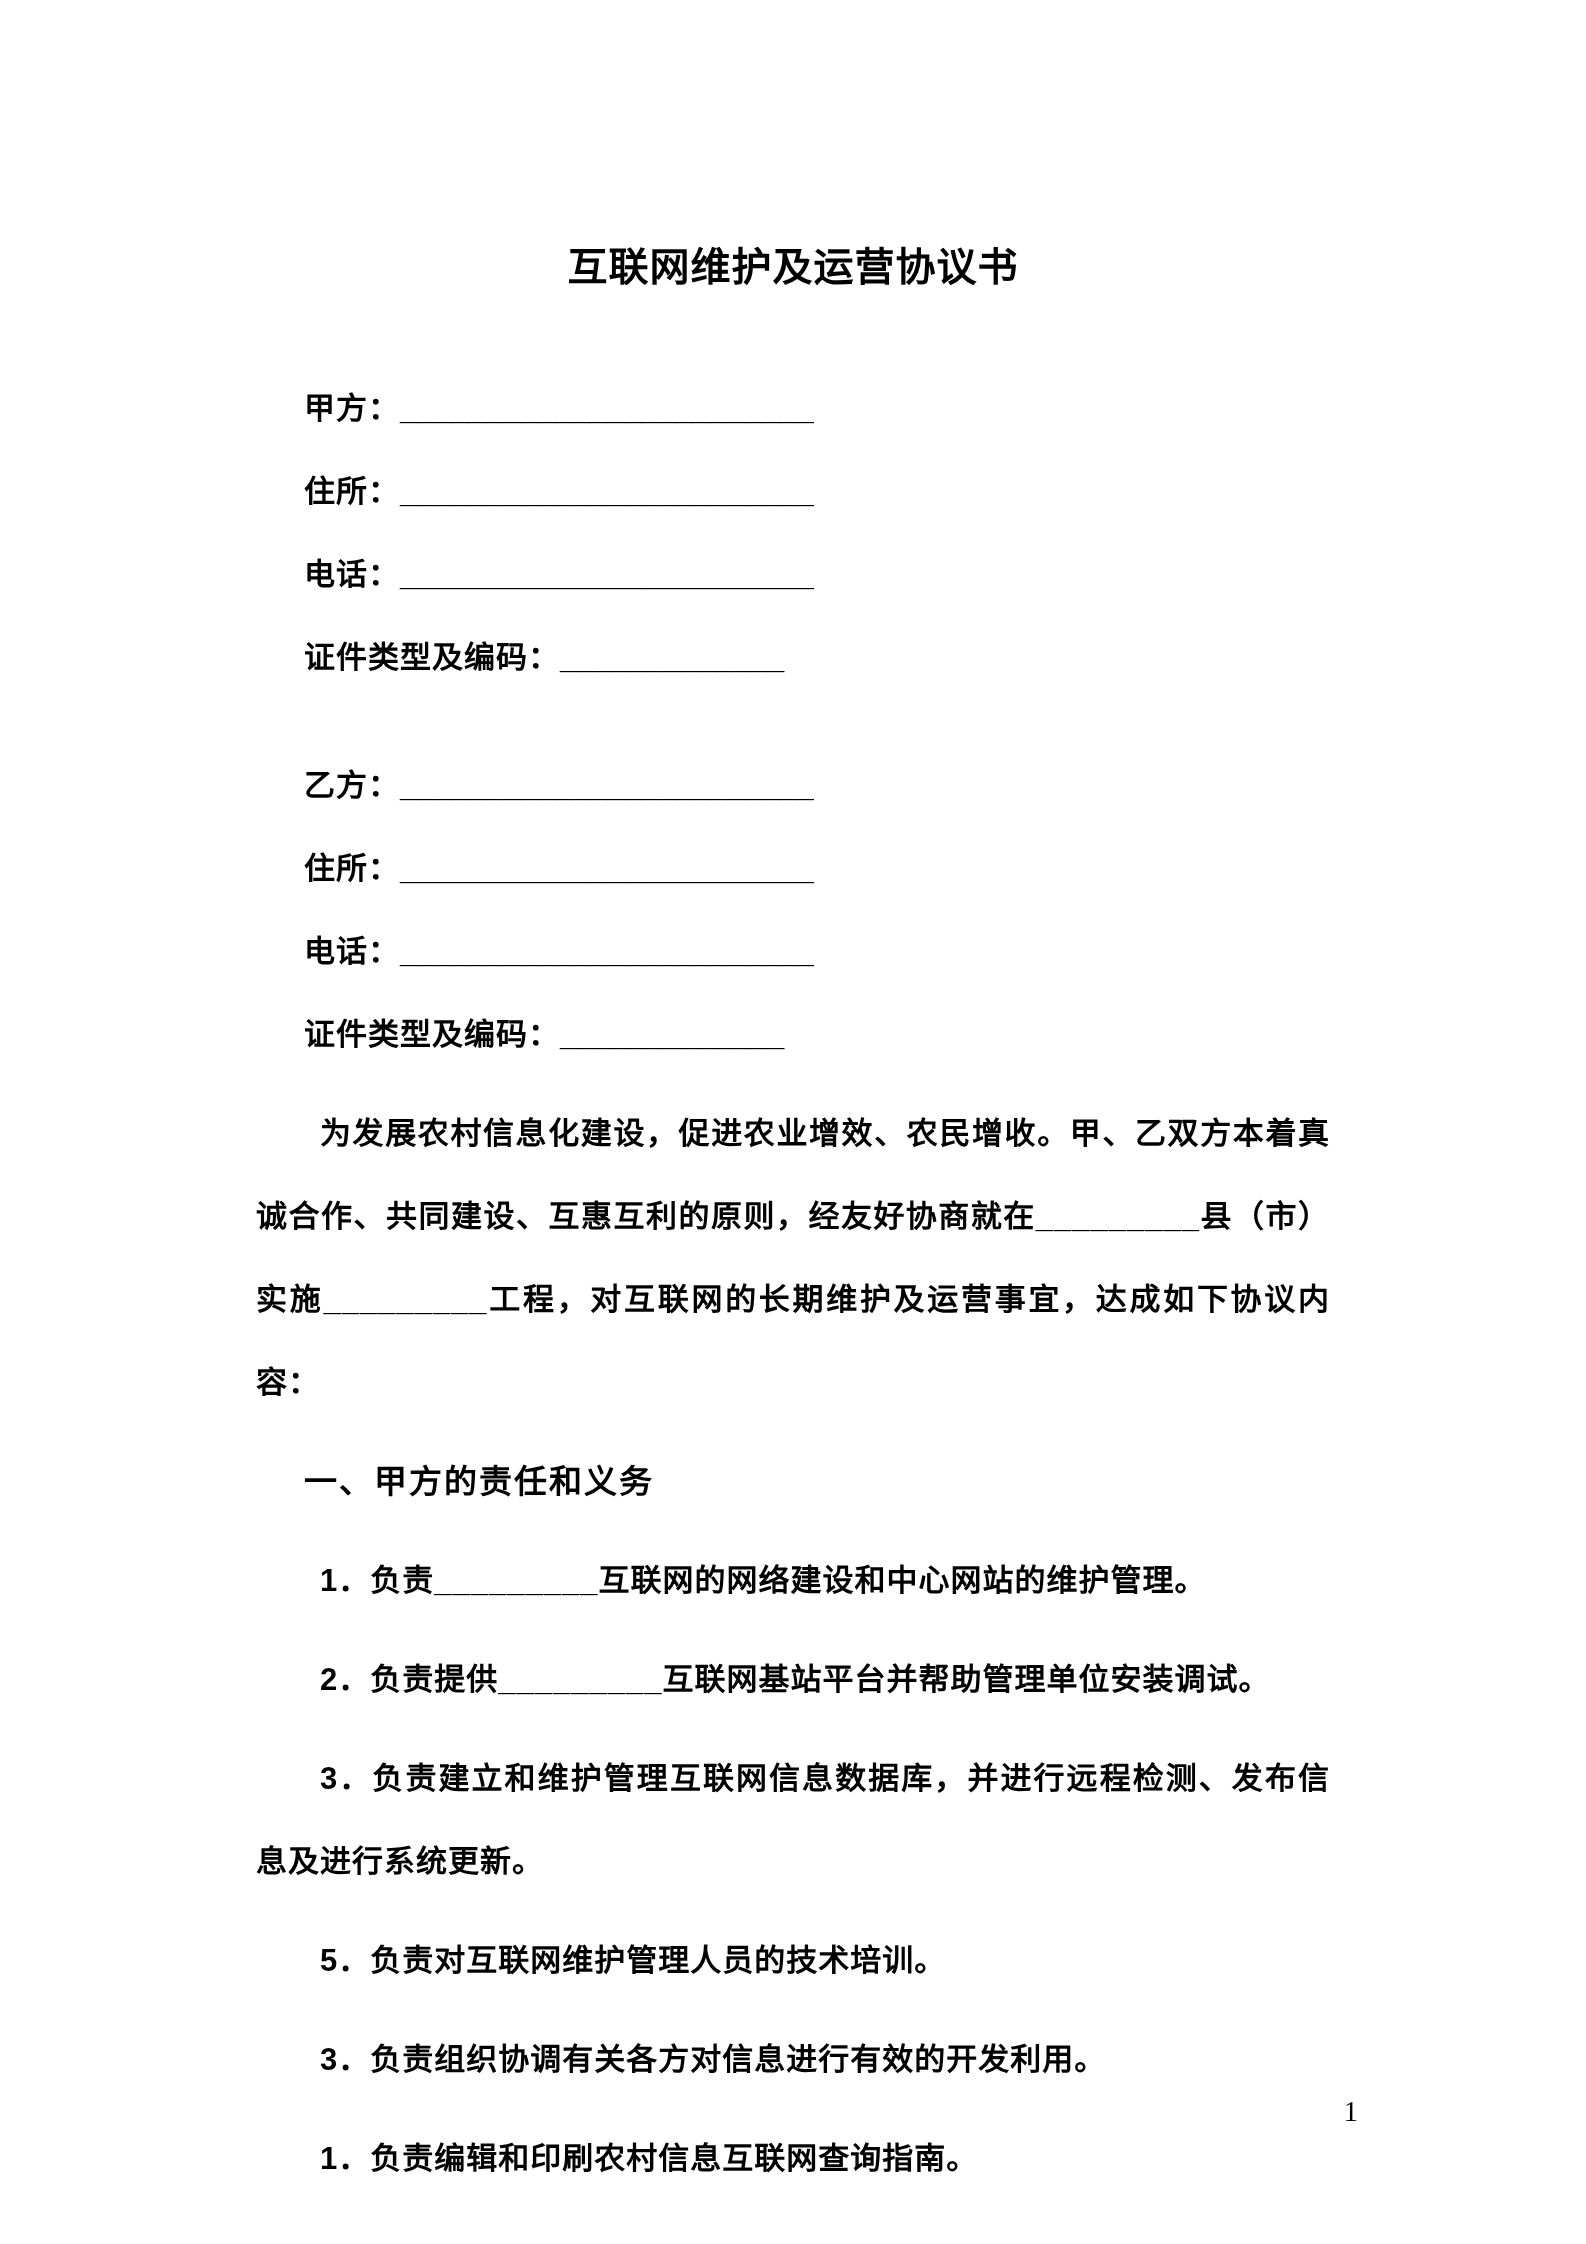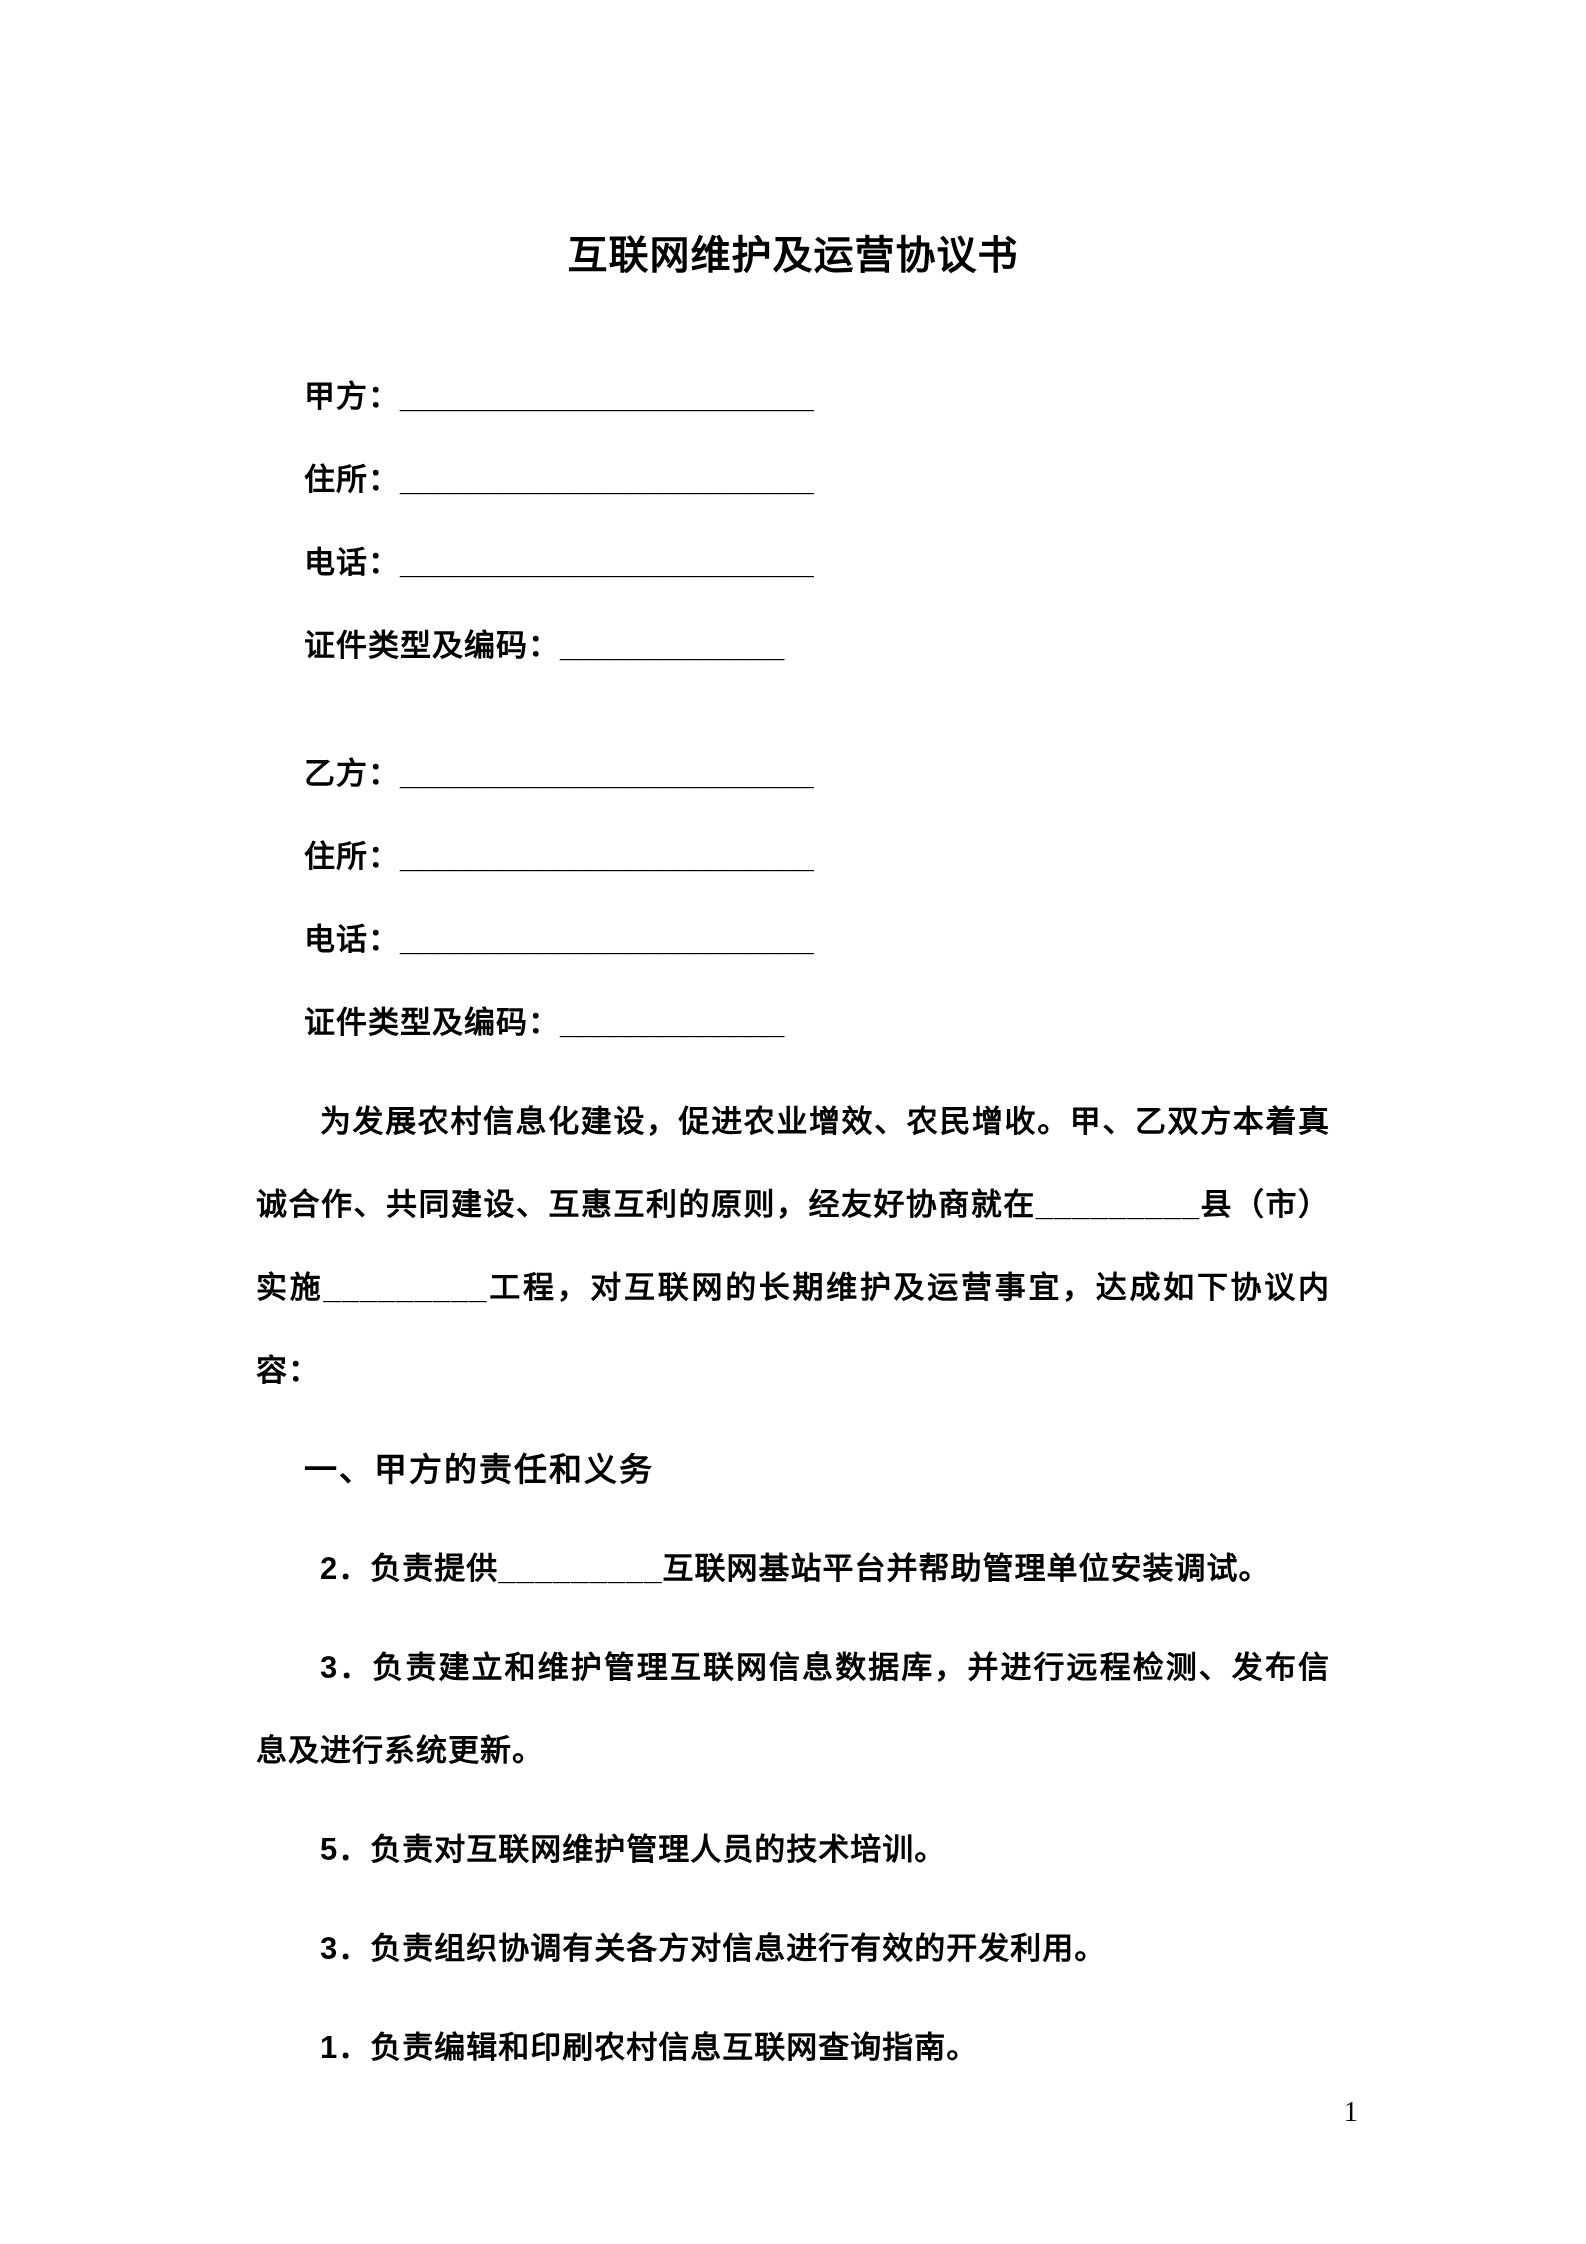--- a/index.html
+++ b/index.html
@@ -13,21 +13,21 @@
     height: 2244px;
     background: #ffffff;
     color: #000000;
     font-family: "Liberation Sans", "DejaVu Sans", sans-serif;
     font-weight: 700;
     box-sizing: border-box;
     padding: 225px 240px 0 240px;
     overflow: hidden;
   }
   .doc-title {
-    margin: 0 0 70px 0;
+    margin: 12px 0 70px 0;
     text-align: center;
     font-size: 40px;
     line-height: 60px;
     letter-spacing: 1px;
     font-weight: 700;
   }
   .party-block { margin: 0; }
   .gap-top { margin-top: 45px; }
   .field-row {
     font-size: 31px;
@@ -102,20 +102,21 @@
     <div class="field-row">
       <span>证件类型及编码：</span><span class="field-blank">_____________</span>
     </div>
   </div>
 
   <p class="para gap-top">为发展农村信息化建设，促进农业增效、农民增收。甲、乙双方本着真诚合作、共同建设、互惠互利的原则，经友好协商就在_________县（市）实施_________工程，对互联网的长期维护及运营事宜，达成如下协议内容：</p>
 
   <h2 class="section-heading gap-top">一、甲方的责任和义务</h2>
 
   <div>
+    <p class="para">1．负责_________互联网的网络建设和中心网站的维护管理。</p>
     <p class="para">2．负责提供_________互联网基站平台并帮助管理单位安装调试。</p>
     <p class="para">3．负责建立和维护管理互联网信息数据库，并进行远程检测、发布信息及进行系统更新。</p>
     <p class="para">5．负责对互联网维护管理人员的技术培训。</p>
     <p class="para">3．负责组织协调有关各方对信息进行有效的开发利用。</p>
     <p class="para">1．负责编辑和印刷农村信息互联网查询指南。</p>
   </div>
 
   <div class="page-number">1</div>
 
 </div>

